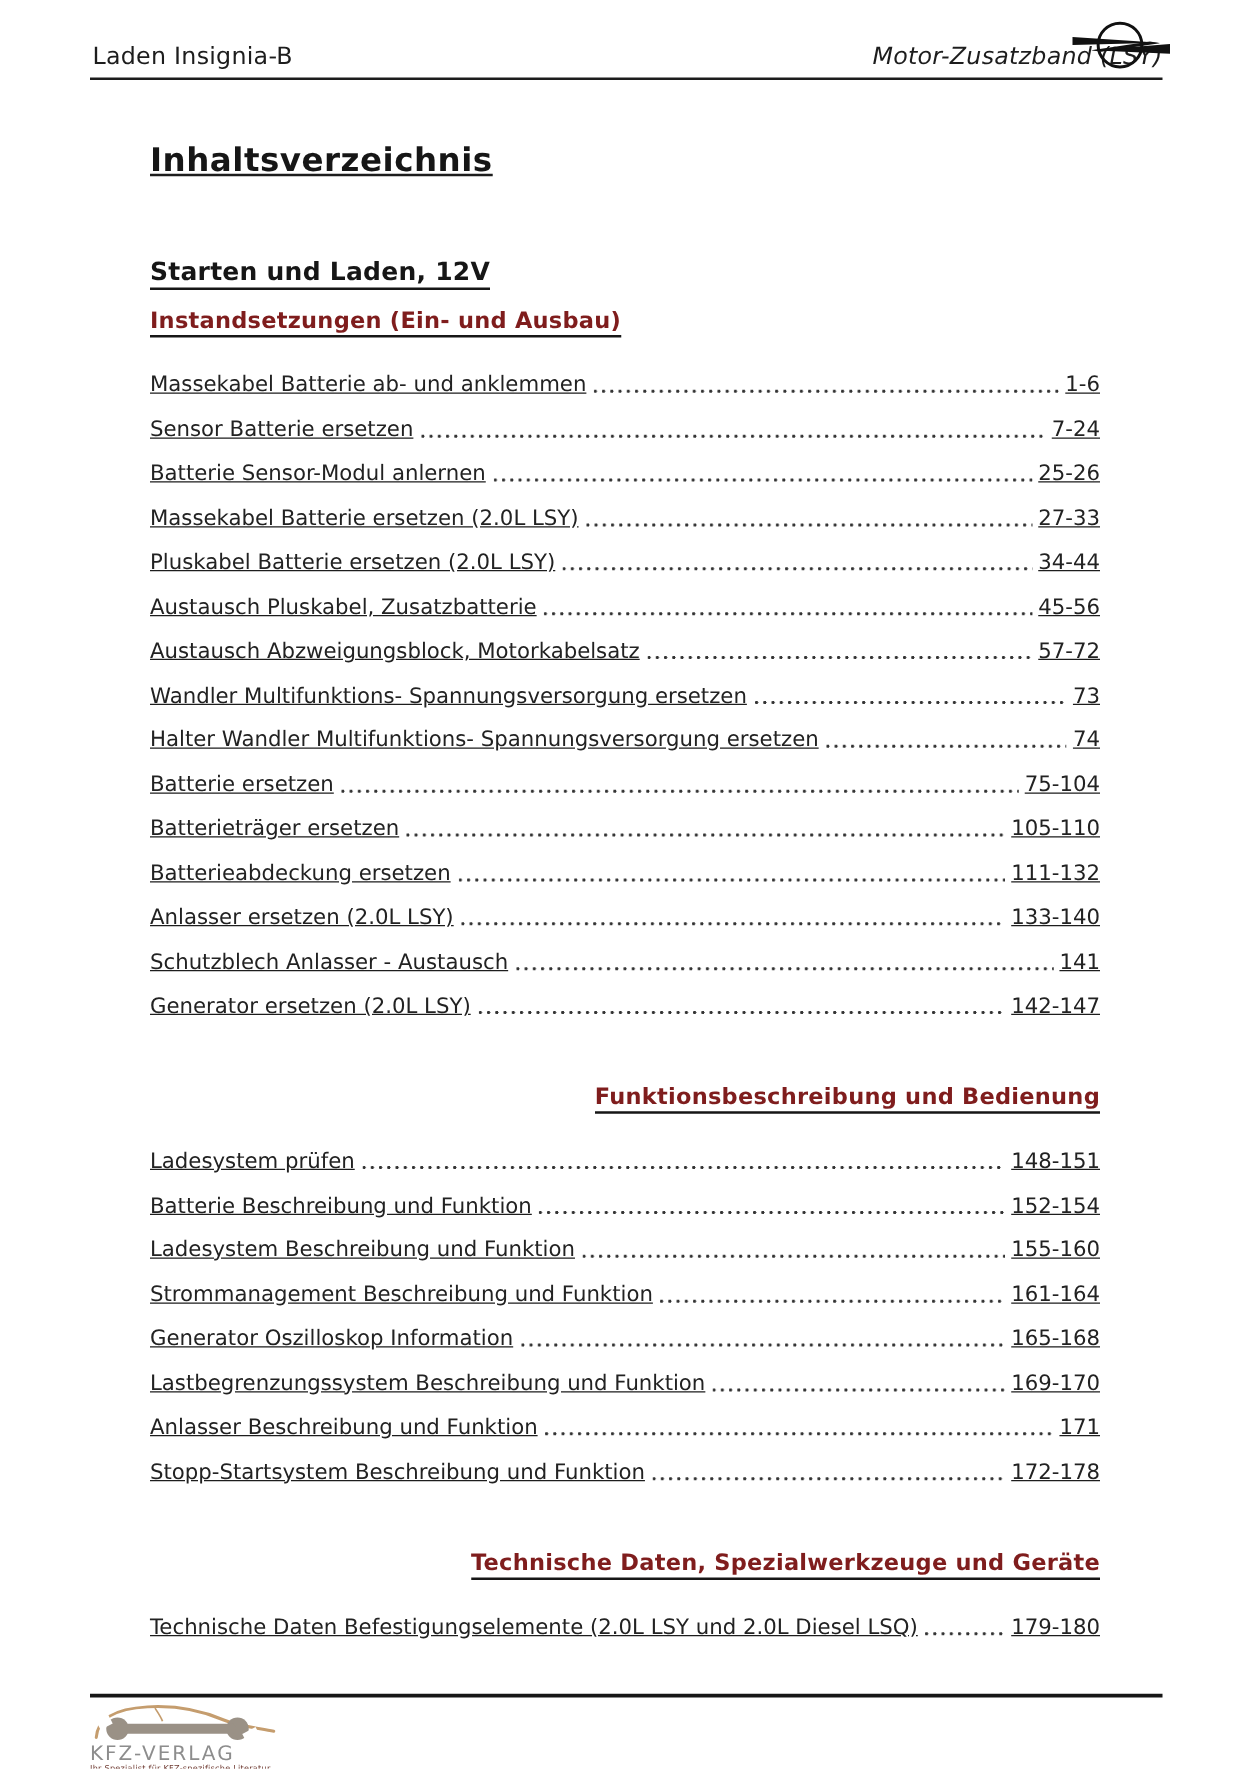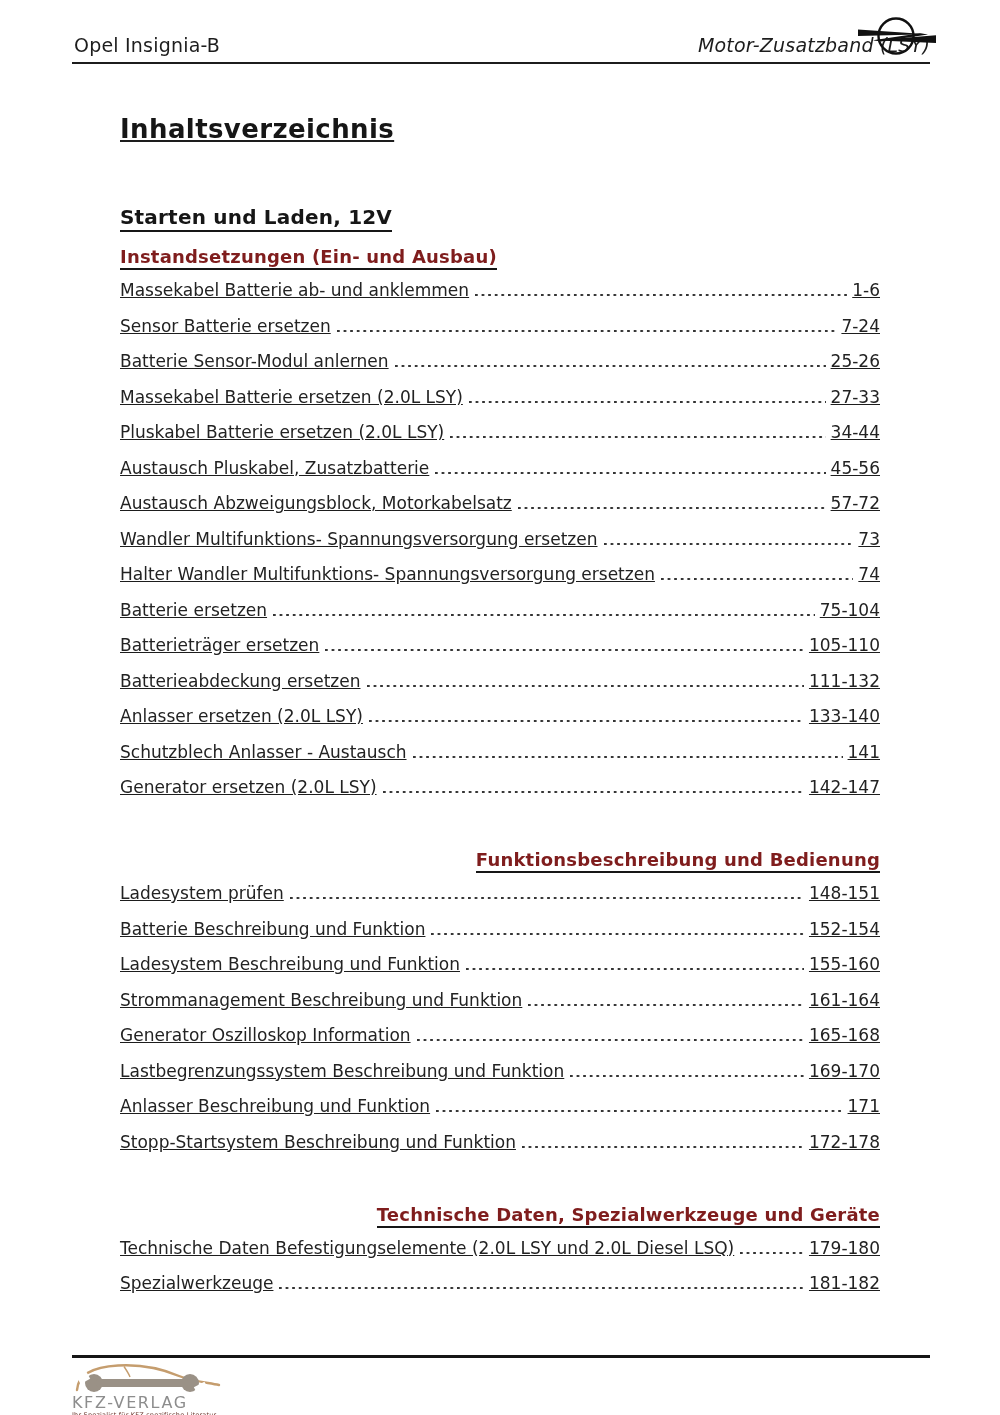--- a/index.html
+++ b/index.html
@@ -48,21 +48,21 @@
 
   .section-heading-wrap { margin-top:14px; }
   .section + .section .section-heading-wrap { margin-top:52px;text-align:right; }
   .section-heading {
     display:inline-block;
     font-size:18px; font-weight:bold; color:#7f1d1d;
     border-bottom:2.5px solid #161616;
     padding-bottom:1px; letter-spacing:0.2px;
   }
 
-  .rows { margin-top:10px; }
+  .rows { margin-top:28px; }
   .toc-row {
     display:flex; align-items:baseline;
     height:20px; margin-bottom:15.5px;
     font-size:17px; color:#222222;
   }
   .toc-label { white-space:nowrap; }
   .toc-leader {
     flex:1 1 auto; min-width:12px;
     height:4px; align-self:flex-end;
     margin:0 5px 3px 6px;
@@ -87,21 +87,21 @@
   .publisher-tagline {
     font-size:6.5px; color:#6e3a31;
     letter-spacing:0.2px; line-height:8px;
   }
 </style>
 </head>
 <body>
 
 <div class="header">
   <div class="header-inner">
-    <span class="header-left">Opel Insignia-B</span>
+    <span class="header-left">Laden Insignia-B</span>
     <span class="header-center">Motor-Zusatzband (LSY)</span>
     <svg class="opel-logo" viewBox="0 0 100 58" aria-hidden="true">
       <circle cx="52" cy="30" r="17.5" fill="none" stroke="#111111" stroke-width="2.4"></circle>
       <polygon points="14,23.5 84,28.2 14,30" fill="#111111"></polygon>
       <polygon points="29,34.2 92,29.2 92,37" fill="#111111"></polygon>
       <polygon points="76,27.2 84,28.6 37,35.4 29,34.2" fill="#111111"></polygon>
     </svg>
   </div>
 </div>
 
@@ -270,25 +270,20 @@
     <div class="section-heading-wrap">
       <span class="section-heading">Technische Daten, Spezialwerkzeuge und Geräte</span>
     </div>
     <div class="rows">
   <div class="toc-row">
     <span class="toc-label">Technische Daten Befestigungselemente (2.0L LSY und 2.0L Diesel LSQ)</span>
     <span class="toc-leader"></span>
     <span class="toc-pages">179-180</span>
   </div>
 
-  <div class="toc-row">
-    <span class="toc-label">Spezialwerkzeuge</span>
-    <span class="toc-leader"></span>
-    <span class="toc-pages">181-182</span>
-  </div>
 </div>
   </div>
 </div>
 </div>
 
 <div class="footer">
   <div class="publisher-logo">
     <svg class="publisher-art" viewBox="0 0 150 32" aria-hidden="true">
 
       <g>

